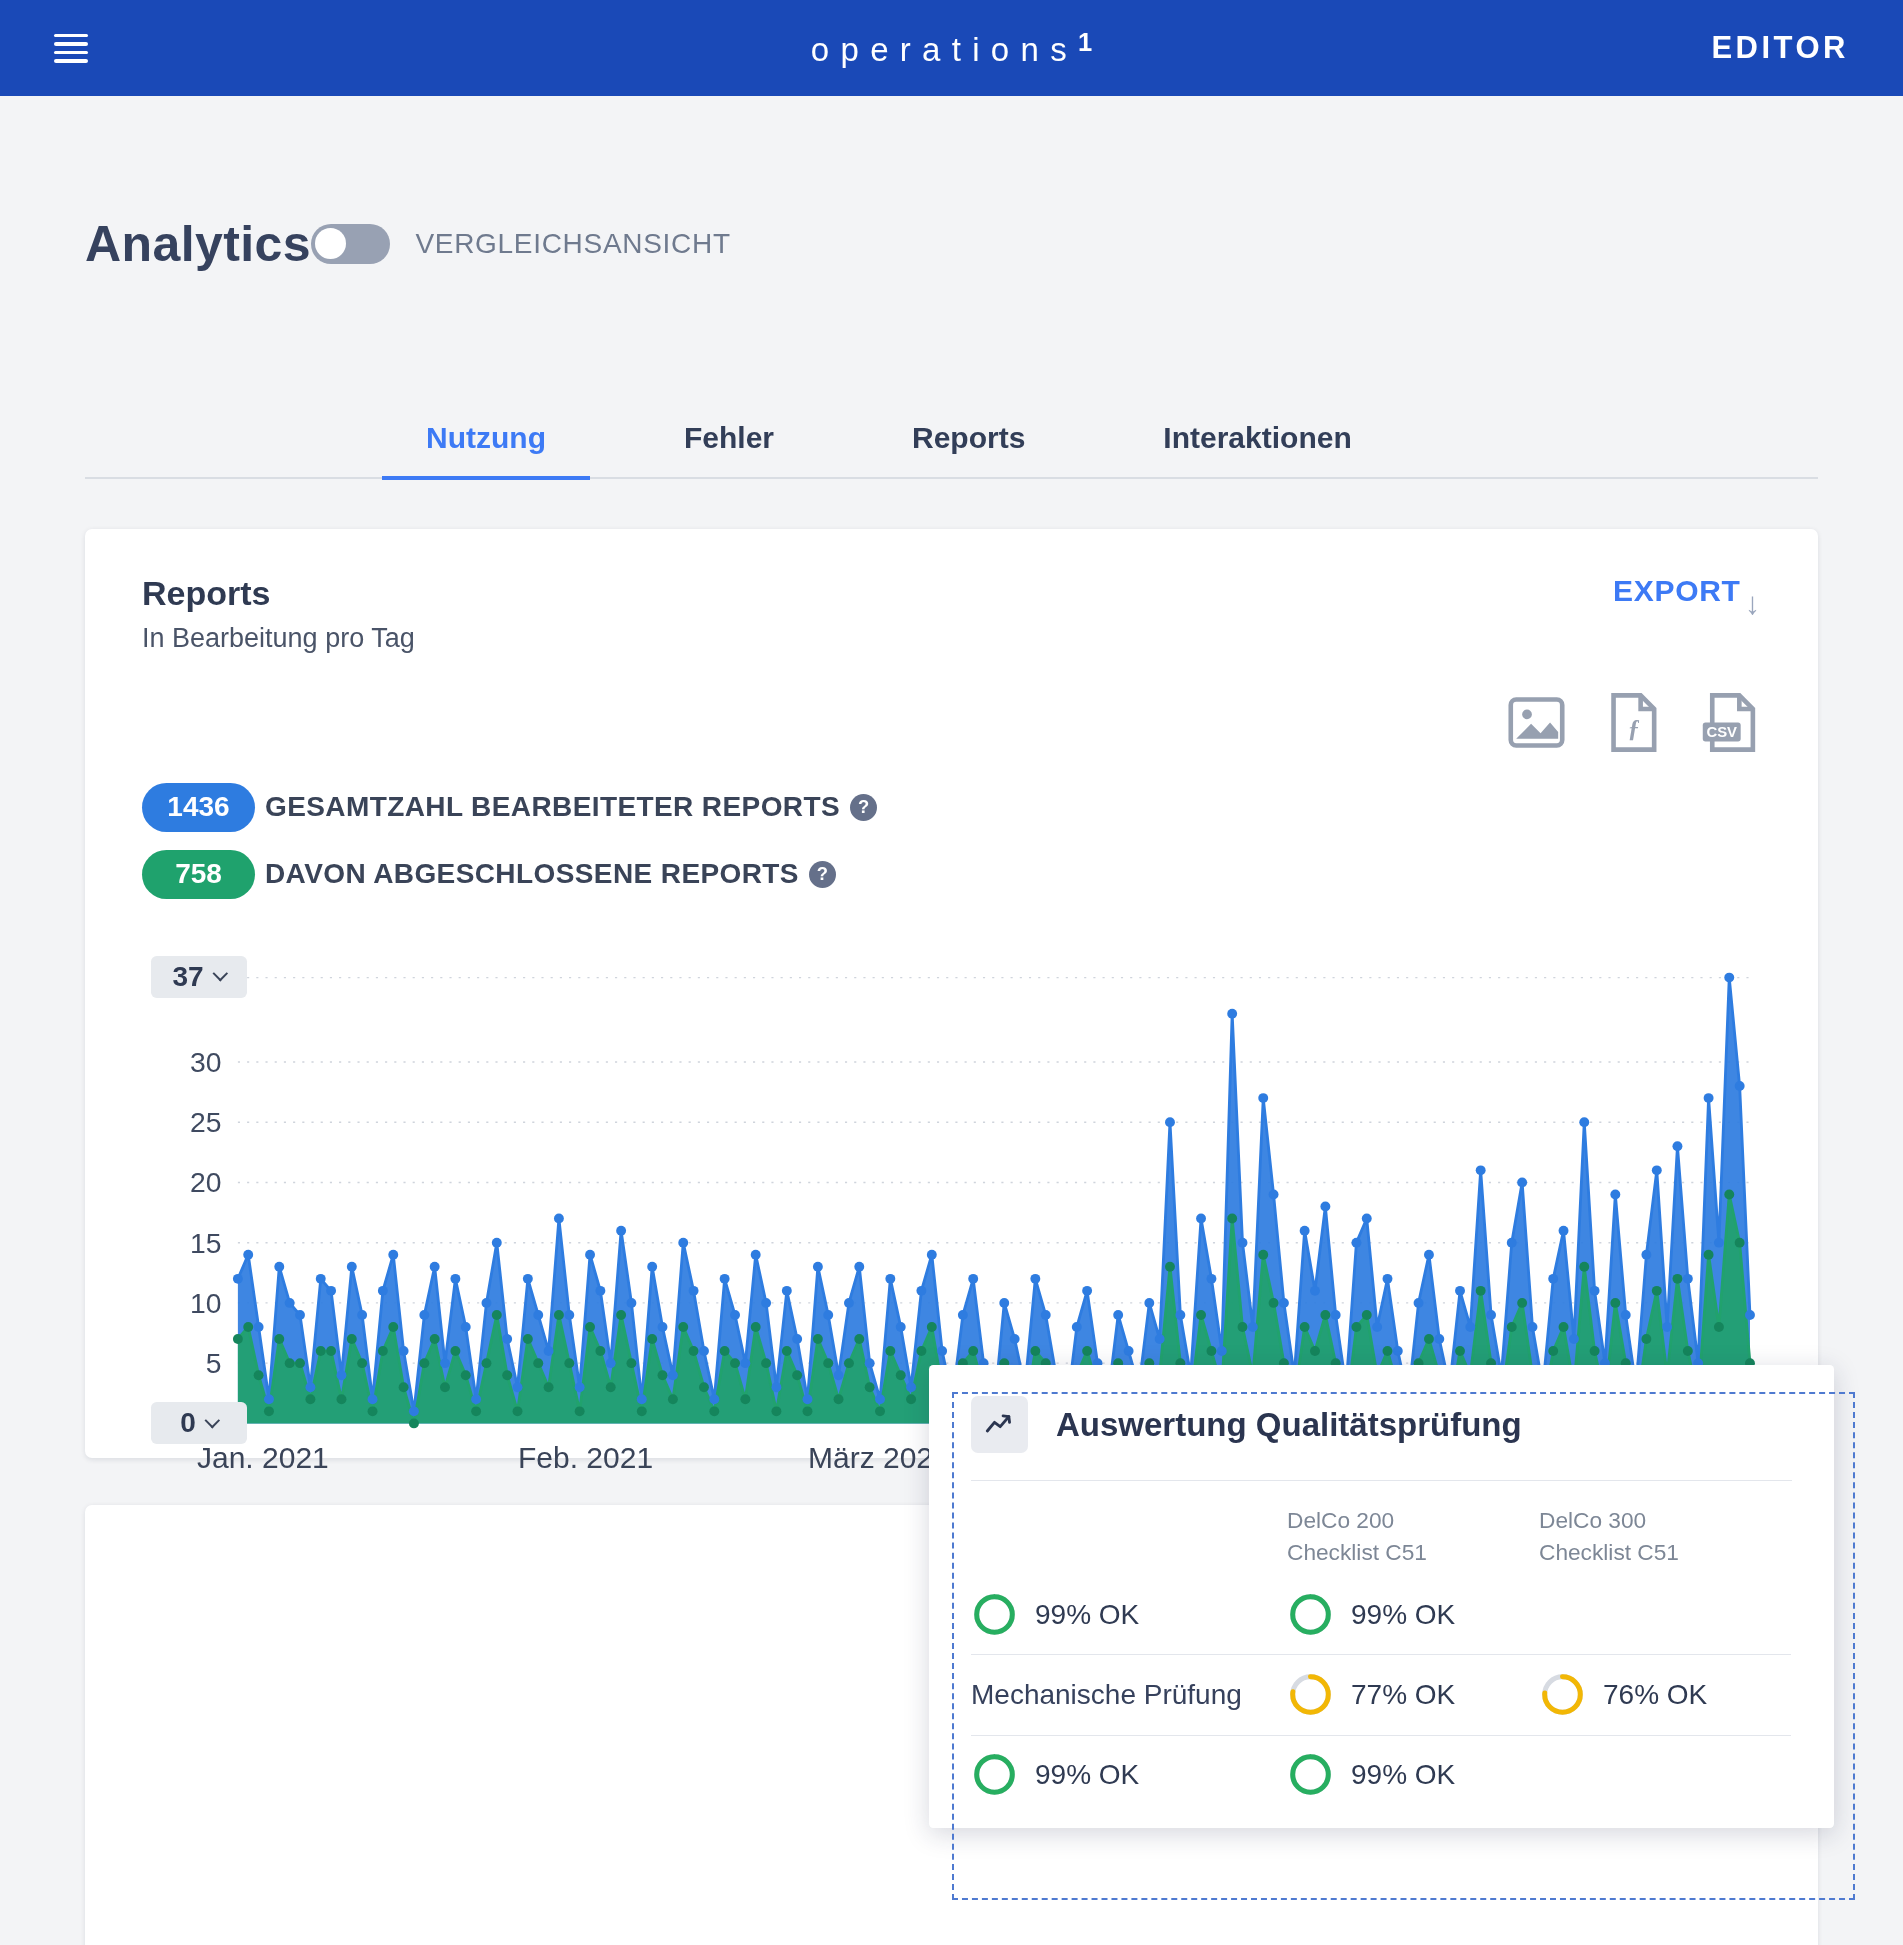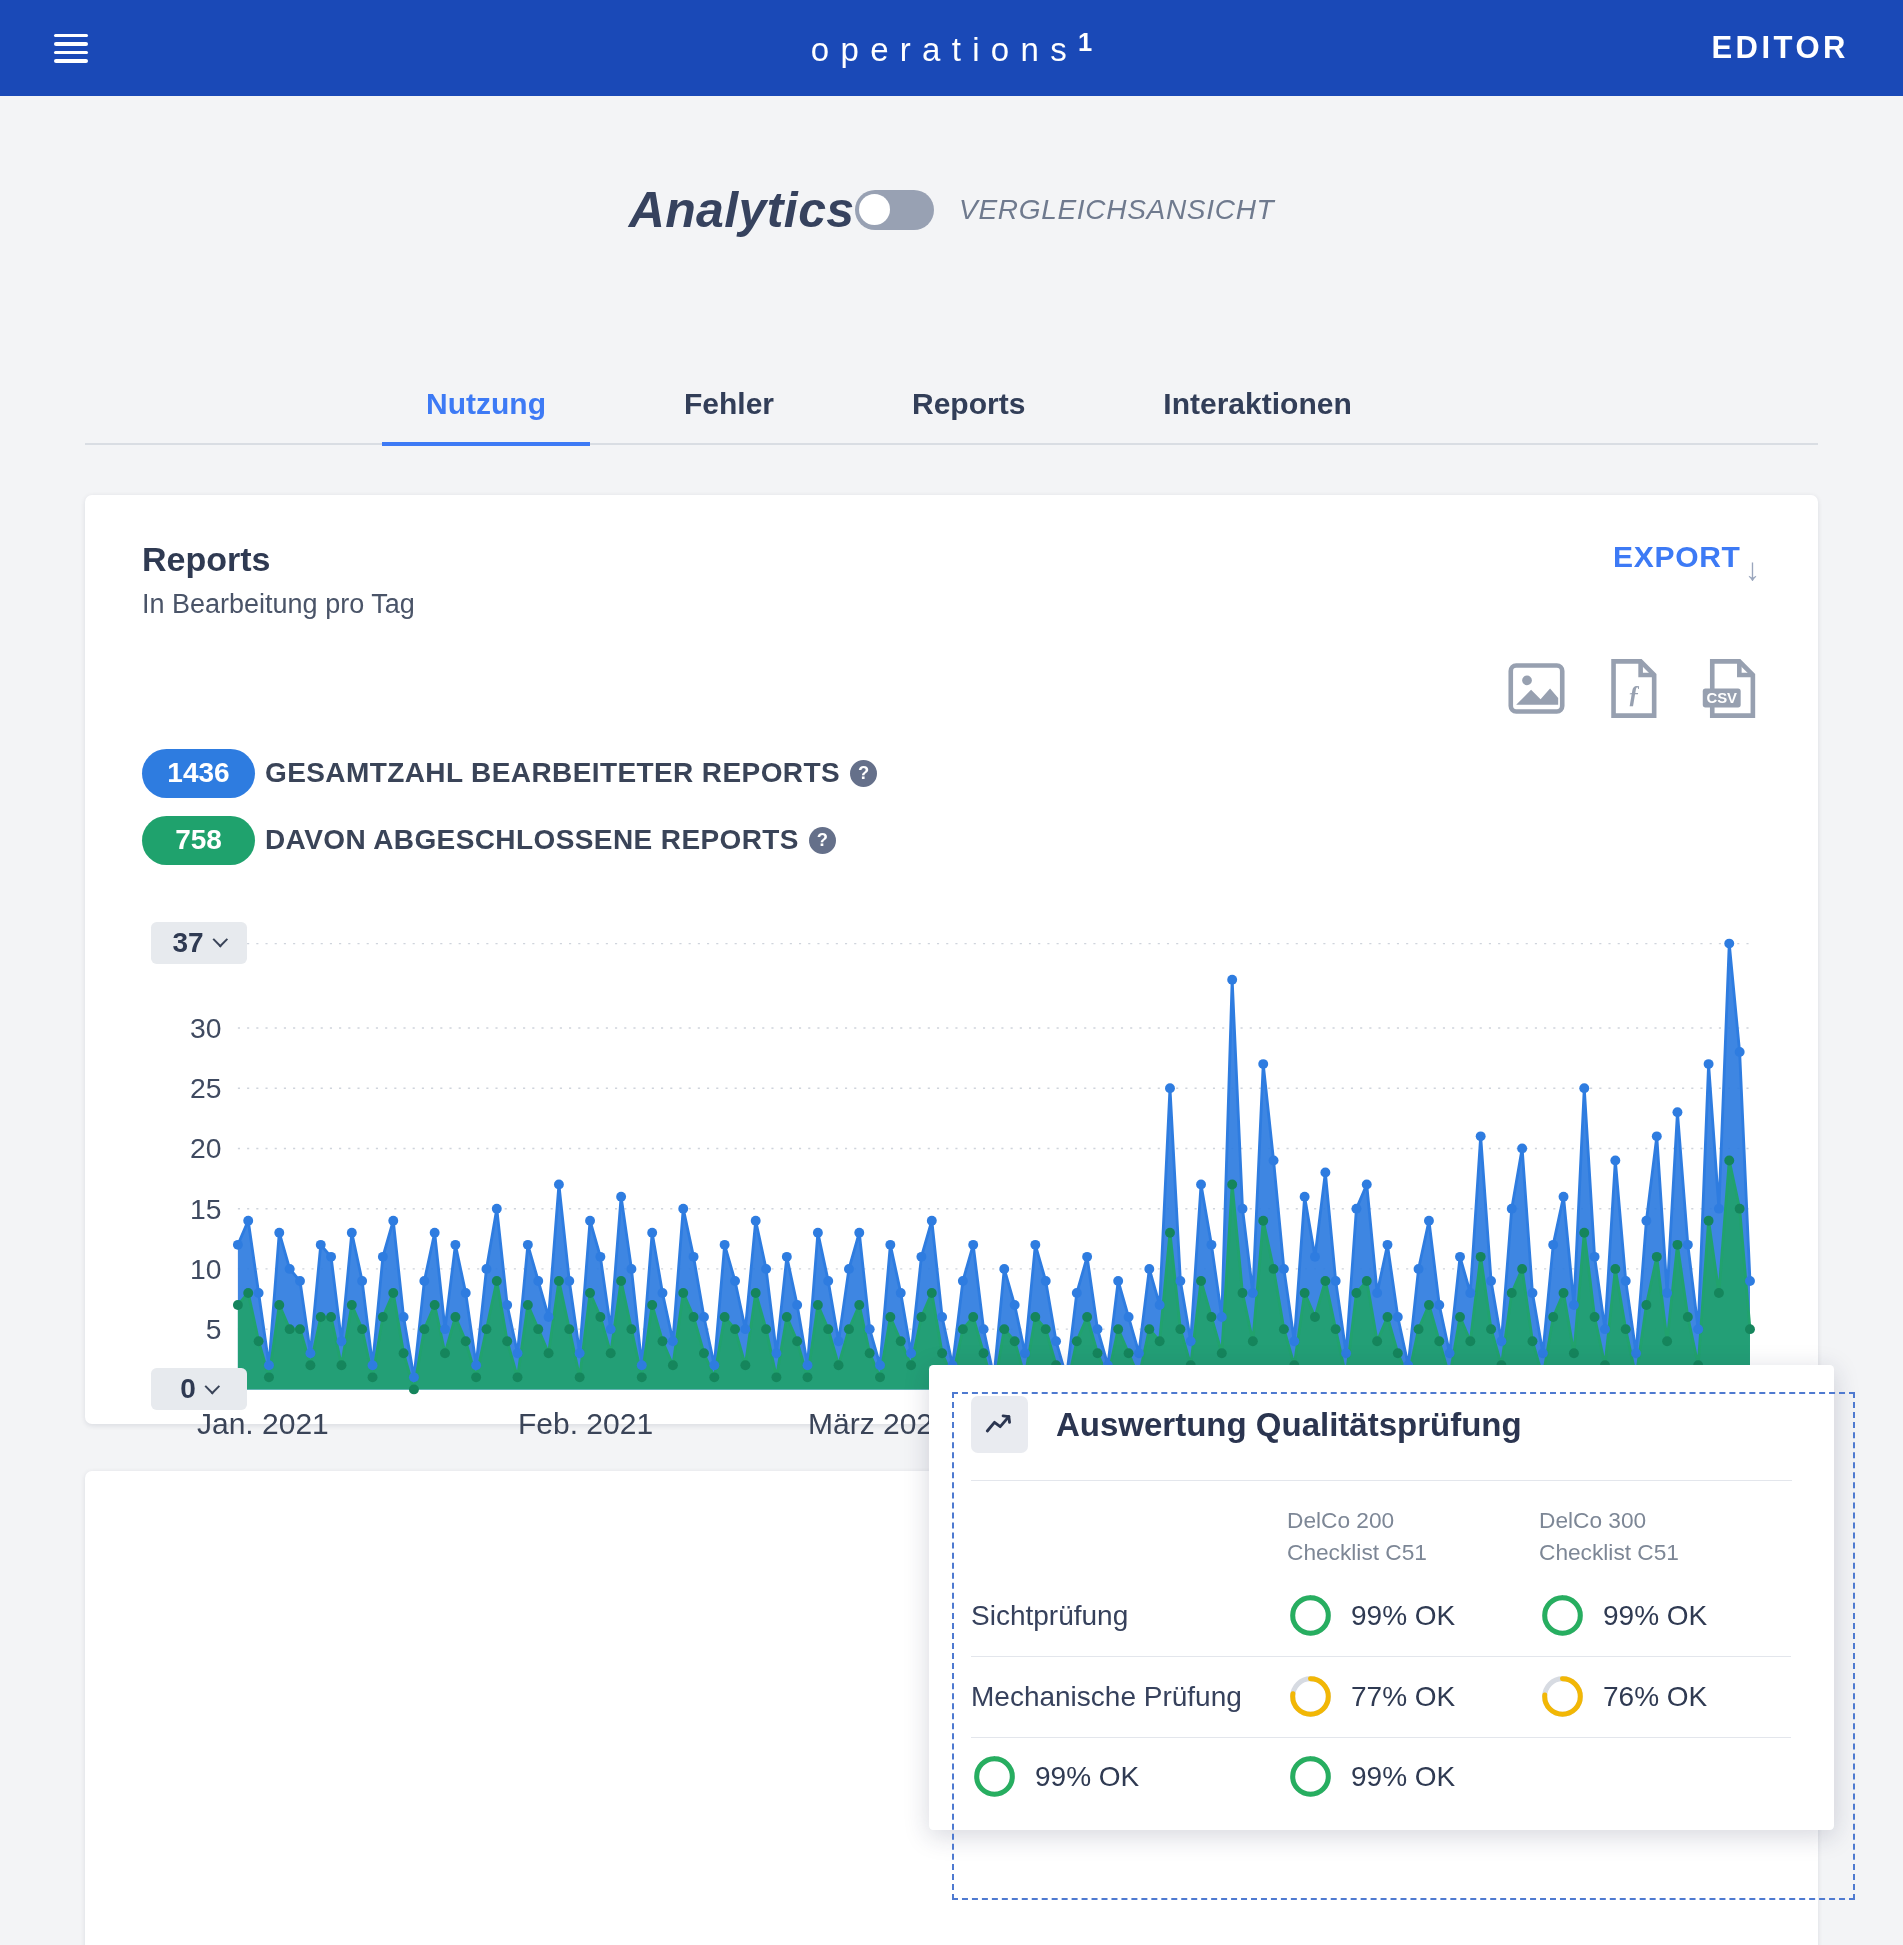--- a/index.html
+++ b/index.html
@@ -21,21 +21,21 @@
   .hamburger span { display:block; width: 34px; height: 3.5px; background: #fff; border-radius: 2.1px; }
   .logo {
     position: absolute; left: 50%; top: 50%; transform: translate(-50%,-50%);
     color: #fff; font-size: 33px; font-weight: 500; letter-spacing: 11.3px;
   }
   .logo sup { font-size: 25.5px; letter-spacing: 0; vertical-align: 10px; font-weight: 700; }
   .editor-label { color:#ffffff; font-size: 31px; font-weight: 700; letter-spacing: 3.5px; }
 
   
   .page { padding: 0 85px; }
-  .title-row { margin-top: 85px; display: flex; align-items: center; justify-content: center; font-style: italic; }
+  .title-row { margin-top: 119px; display: flex; align-items: center; justify-content: flex-start; }
   .page-title { font-size: 50px; font-weight: 700; color: #36425e; letter-spacing: 0.4px; }
   .toggle-group { display: flex; align-items: center; gap: 25.5px; }
   .switch { width: 79px; height: 40px; border-radius: 20px; background: #98a1b3; position: relative; cursor: pointer; }
   .switch .knob { position: absolute; left: 4.2px; top: 4.2px; width: 31px; height: 31px; border-radius: 50%; background: #fff; }
   .toggle-label { font-size: 28px; color: #6f7a8e; letter-spacing: 0.7px; }
 
   
   .tabs { margin-top: 132px; display: flex; gap: 50px; padding-left: 297px; border-bottom: 2.1px solid #d9dde3; }
   .tab { font-size: 30px; font-weight: 600; color: #323e58; padding: 0 44px 21px; cursor: pointer; margin-top: 16px; }
   .tab.active { color: #3d7af5; border-bottom: 4.2px solid #3d7af5; margin-bottom: -2.8px; }
@@ -525,21 +525,20 @@
       <div></div>
       <div class="q-colhead">
         <div>DelCo 200</div>
         <div>Checklist C51</div>
       </div>
       <div class="q-colhead">
         <div>DelCo 300</div>
         <div>Checklist C51</div>
       </div>
 
-      <div class="q-row-label">Sichtprüfung</div>
       <div class="q-cell">
         <span>
             <svg width="47" height="47" viewBox="0 0 66 66" style="display:block">
               <circle cx="33" cy="33" r="25" fill="none" stroke="#d7dbe2" stroke-width="7"></circle>
               <circle cx="33" cy="33" r="25" fill="none" stroke="#27ae60" stroke-width="7" stroke-linecap="round" stroke-dasharray="155.50883635269477 157.07963267948966" transform="rotate(-90 33 33)"></circle>
             </svg>
           </span>
         <span class="q-cell-text">99% OK</span>
       </div>
       <div class="q-cell">

